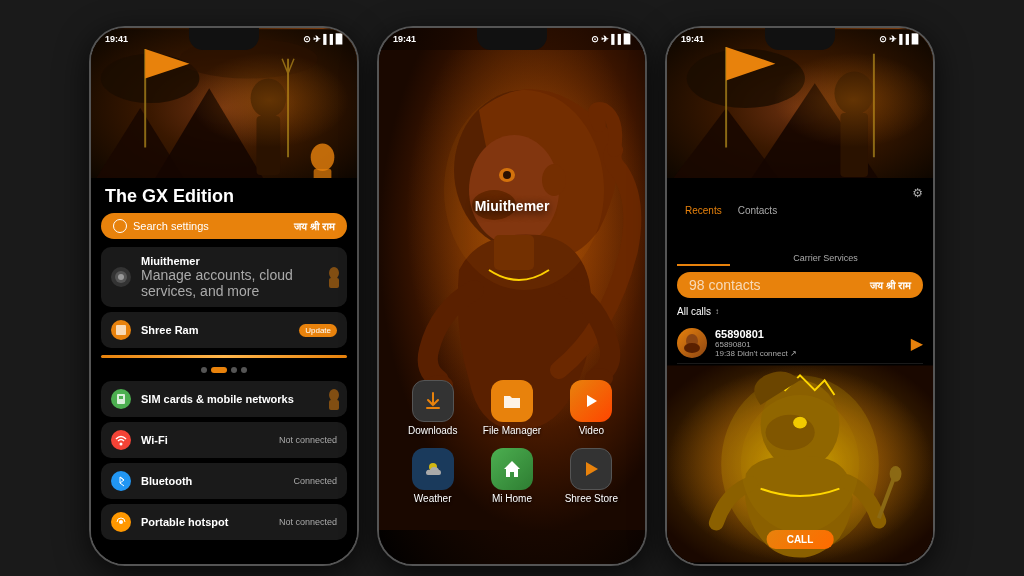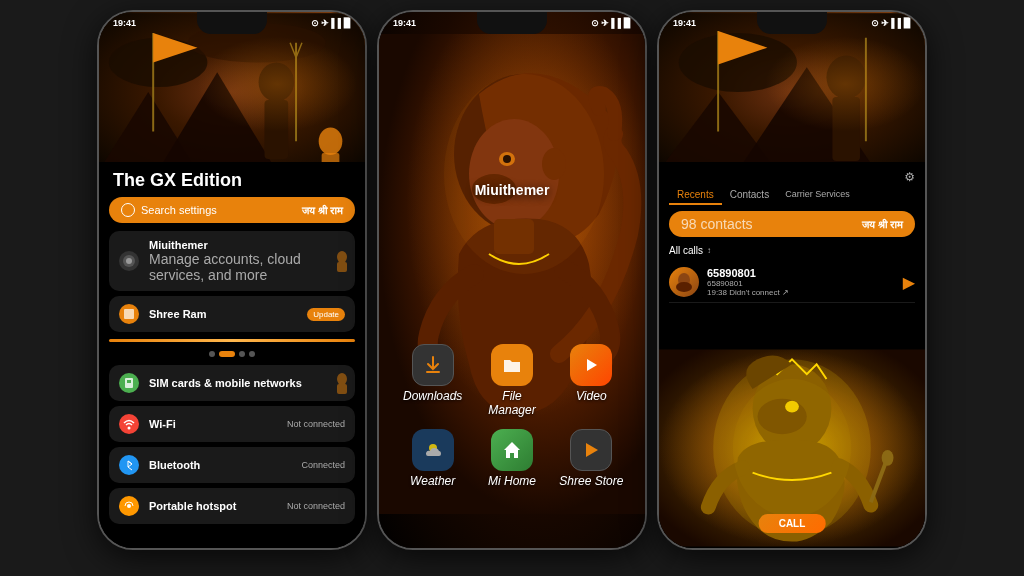--- a/index.html
+++ b/index.html
@@ -9,22 +9,22 @@
       background: #1a1a1a;
       display: flex;
       align-items: center;
       justify-content: center;
       font-family: 'Arial', sans-serif;
       overflow: hidden;
     }
 
     .phones-container {
       display: flex;
-      gap: 10px;
-      align-items: flex-start;
+      gap: 18px;
+      align-items: flex-end;
       justify-content: center;
       width: 100%;
       height: 100%;
       padding: 10px 30px;
     }
 
     .phone {
       background: #111;
       border-radius: 36px;
       border: 2px solid #555;
@@ -248,24 +248,23 @@
       height: 42px;
       border-radius: 12px;
       display: flex;
       align-items: center;
       justify-content: center;
       font-size: 18px;
     }
 
     .app-label {
       color: #fff;
-      font-size: 12px;
+      font-size: 10px;
       text-align: center;
       text-shadow: 0 1px 3px rgba(0,0,0,0.9);
-      font-style: italic;
     }
 
     
     .phone-3-content {
       position: absolute;
       top: 0;
       left: 0;
       right: 0;
       bottom: 0;
       background: #000;
@@ -729,21 +728,21 @@
 
       <div class="phone-3-dialer">
 
         <div class="settings-icon-row">
           <span style="color:#aaa;font-size:12px;">⚙</span>
         </div>
 
         <div class="tabs-row">
           <div class="tab active">Recents</div>
           <div class="tab">Contacts</div>
-          <div class="tab" style="font-size:9px;">Carrier Services</div>
+          <div class="tab" style="font-size:9px;margin-top:48px;">Carrier Services</div>
         </div>
 
         <div class="dial-search">
           <span class="dial-search-text">98 contacts</span>
           <span class="hindi-text">जय श्री राम</span>
         </div>
 
         <div class="calls-header">
           <span class="calls-header-text">All calls</span>
           <span class="sort-icon">↕</span>

